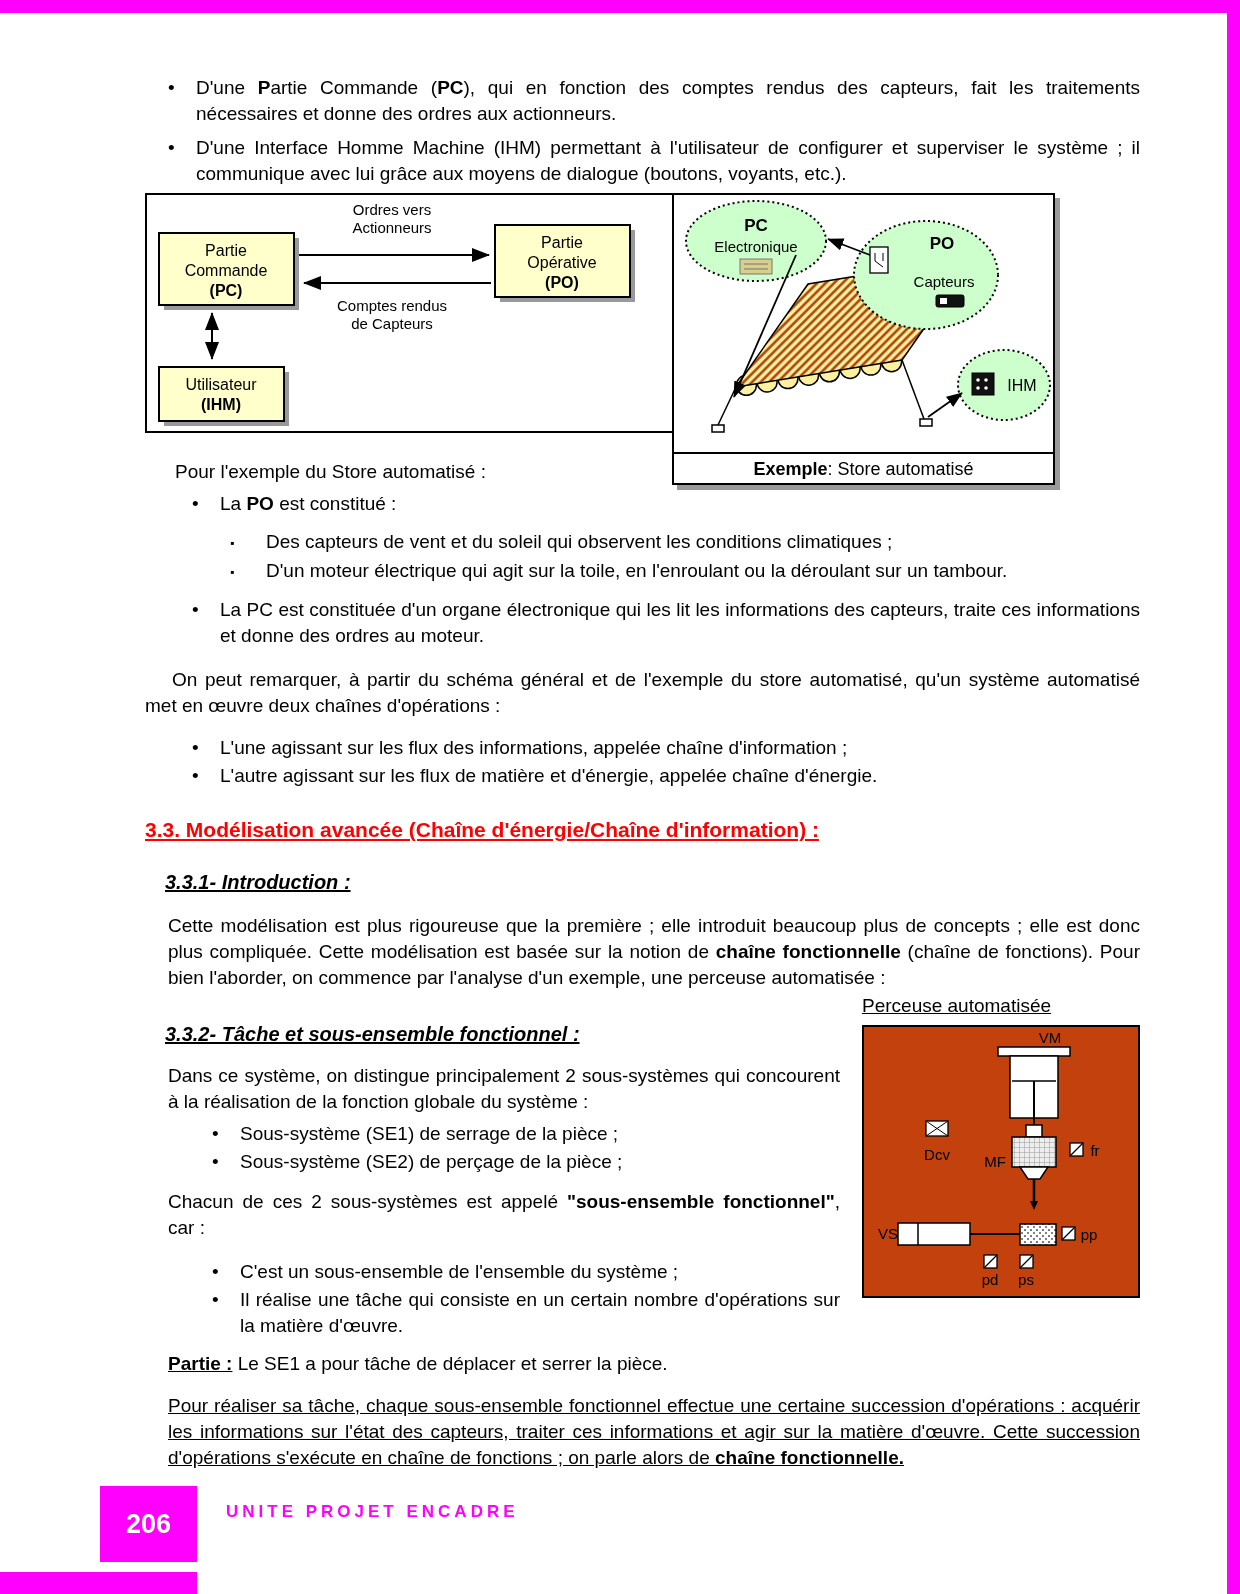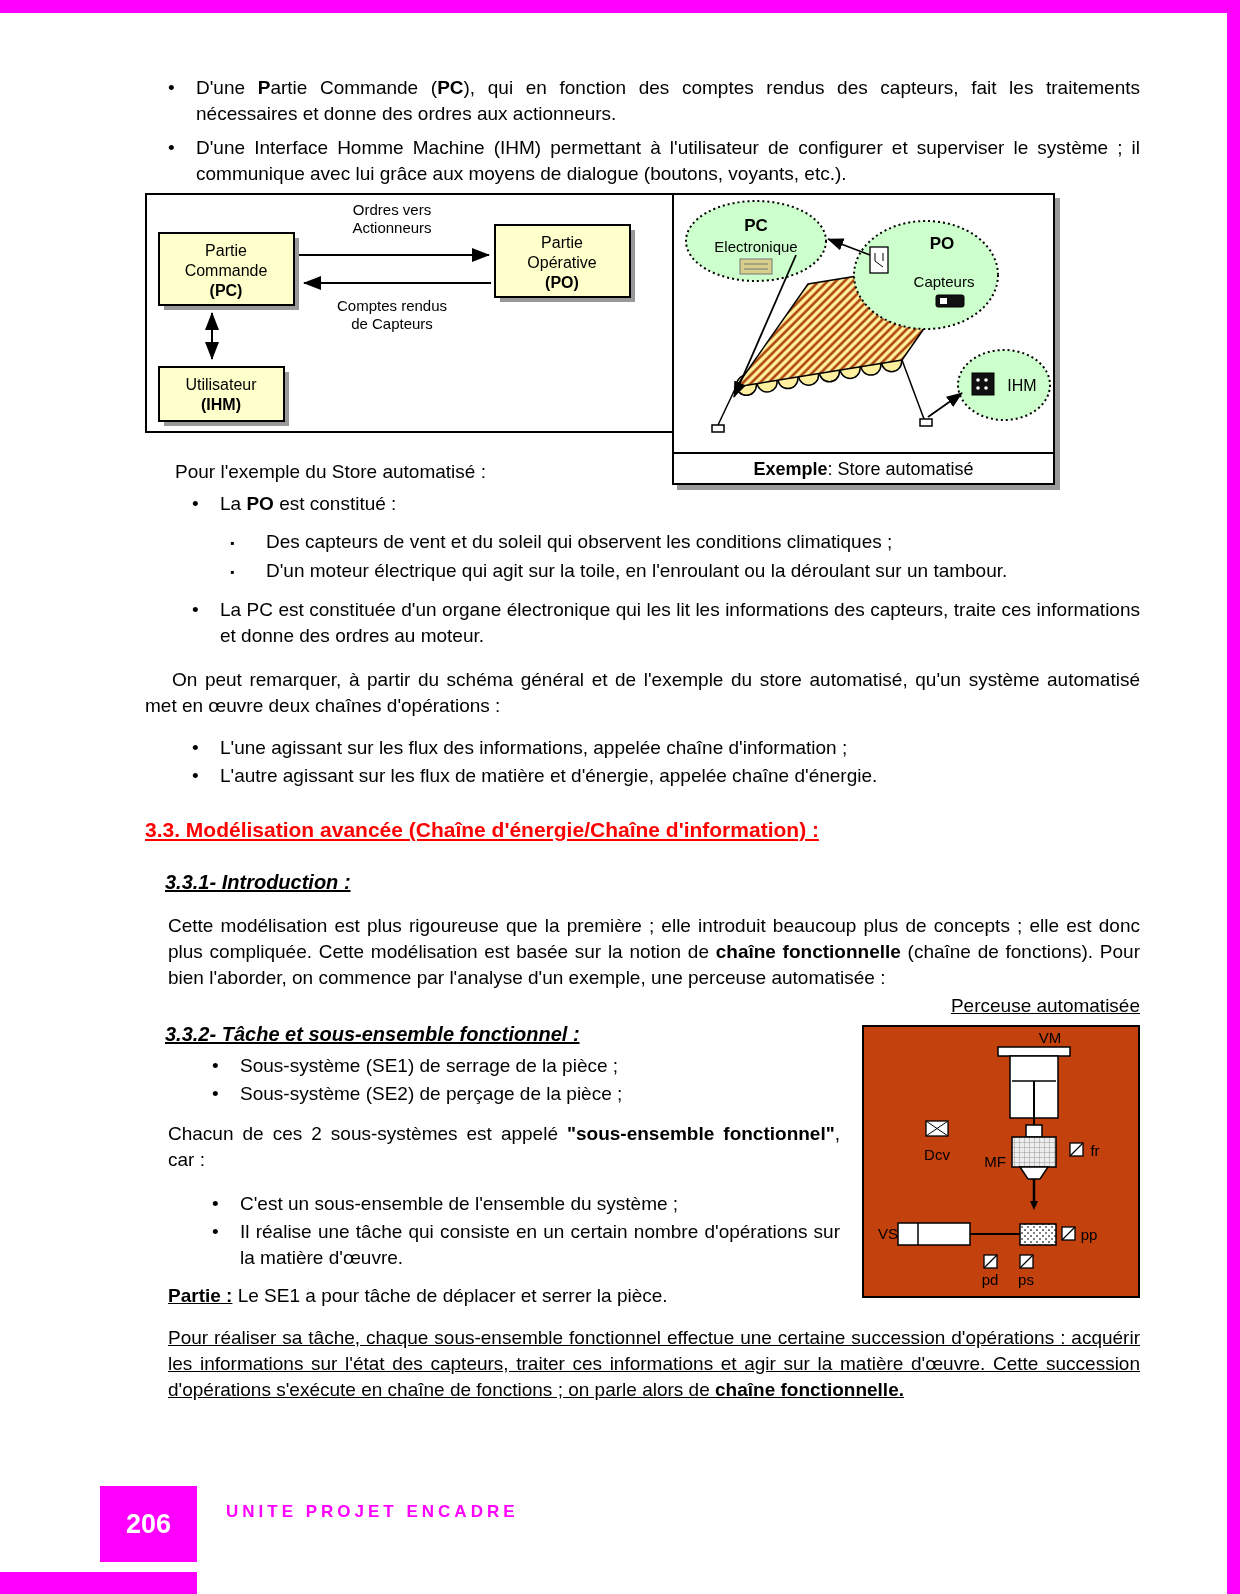--- a/index.html
+++ b/index.html
@@ -40,21 +40,21 @@
   .h33 { color:#ff0000; font-size:21px; font-weight:bold; margin:28px 0 0 45px; text-align:left; }
   .hsub { font-size:20px; font-weight:bold; font-style:italic; margin:26px 0 0 65px; text-align:left; }
 
   .diagrams { position:relative; height:252px; margin-top:6px; }
   .d1 { position:absolute; left:45px; top:0; width:552px; height:240px; border:2px solid #000; background:#fff; }
   .d2 { position:absolute; left:572px; top:0; width:383px; background:#fff; border:2px solid #000;
         box-shadow:5px 5px 0 #9a9a9a; }
   .d2cap { border-top:2px solid #000; height:31px; display:flex; align-items:center; justify-content:center; font-size:18px; }
 
   .perc-wrap { float:right; width:278px; margin:2px 0 12px 22px; }
-  .perc-label { font-size:19px; margin-bottom:6px; text-align:right; }
+  .perc-label { font-size:19px; margin-bottom:6px; text-align:left; }
   .perc-box { border:2px solid #000; background:#c2410c; }
 
   .clearfix { clear:right;text-decoration:underline; }
 
   svg text { font-family:"Liberation Sans", sans-serif; fill:#000; }
   .t15 { font-size:15px; }
   .t16 { font-size:16px; }
   .t17 { font-size:17px; font-weight:bold; }
   .tb  { font-weight:bold; }
 </style>
@@ -309,20 +309,21 @@
           <line x1="156" y1="241" x2="169" y2="228" stroke="#000" stroke-width="1.3"></line>
         </g>
         <text x="126" y="258" class="t15" text-anchor="middle">pd</text>
         <text x="162" y="258" class="t15" text-anchor="middle">ps</text>
       </svg>
     </div>
   </div>
 
   <h3 class="hsub" style="margin-top:30px;"><span class="u">3.3.2- Tâche et sous-ensemble fonctionnel :</span></h3>
 
+  <p class="p-std mt16"><span>Dans ce système, on distingue principalement 2 sous-systèmes qui concourent à la réalisation de la fonction globale du système :</span></p>
 
   <div class="blt mt6" style="margin-left:112px;">
     <span class="mark">•</span>
     <div class="txt"><span>Sous-système (SE1) de serrage de la pièce ;</span></div>
   </div>
   <div class="blt mt2" style="margin-left:112px;">
     <span class="mark">•</span>
     <div class="txt"><span>Sous-système (SE2) de perçage de la pièce ;</span></div>
   </div>
 

